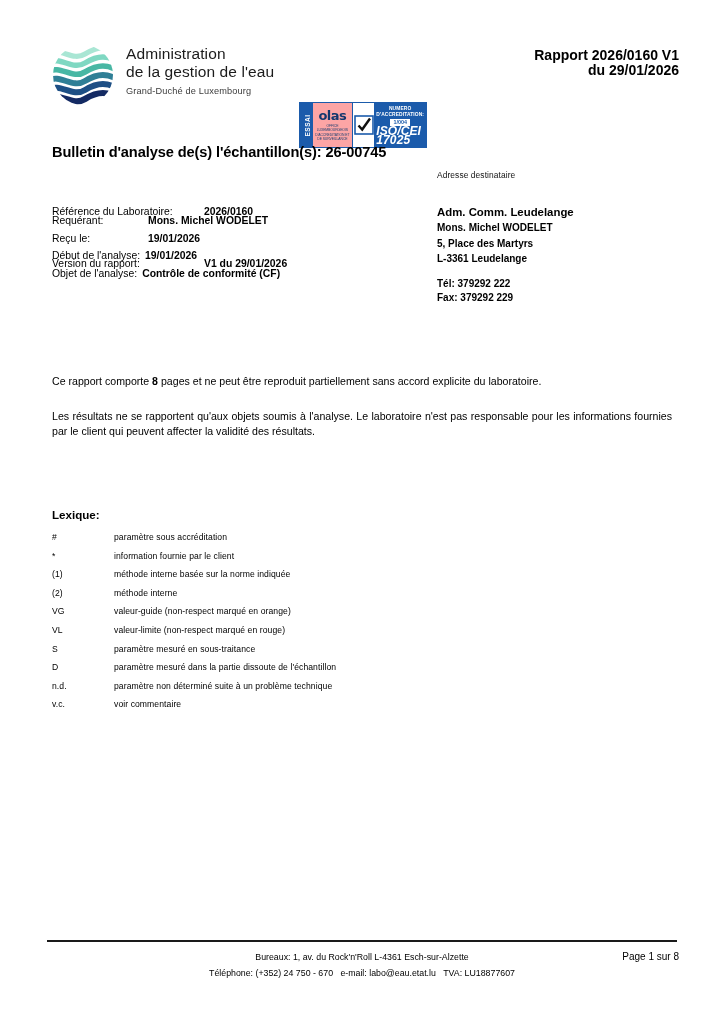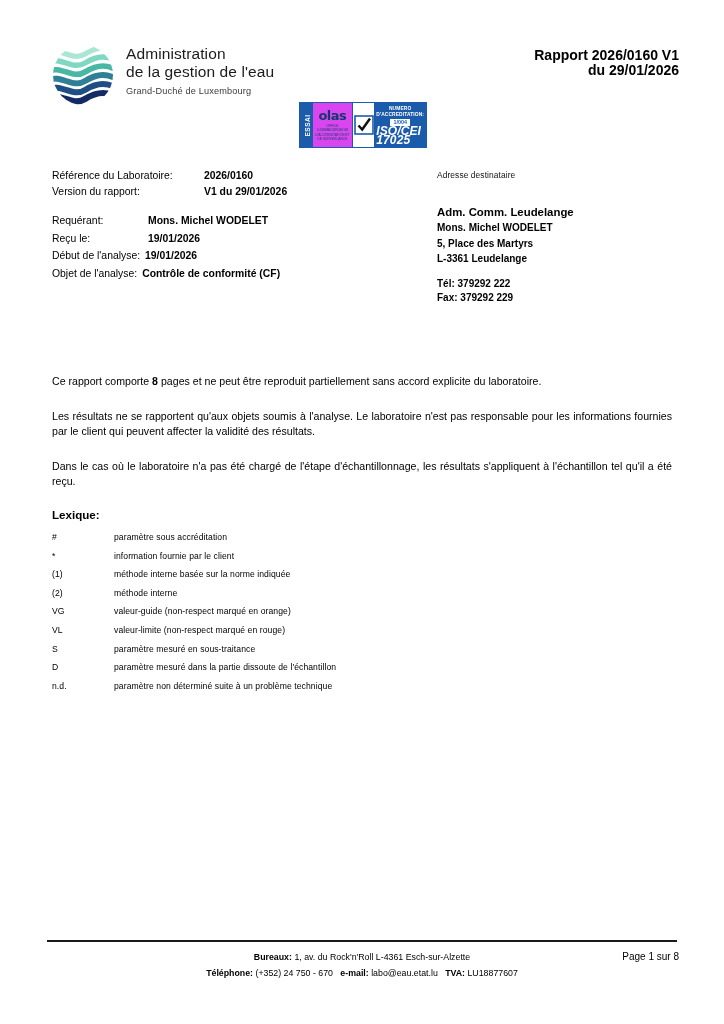--- a/index.html
+++ b/index.html
@@ -89,21 +89,21 @@
     display: flex;
     align-items: center;
     justify-content: center;
   }
   .accred-essai span {
     transform: rotate(-90deg);
     white-space: nowrap;
   }
   .accred-olas {
     width: 48px;
-    background: #d946ef;
+    background: #fca5a5;
     display: flex;
     flex-direction: column;
     align-items: center;
     justify-content: center;
     padding: 2px 1px;
   }
   .olas-word {
     font-size: 13px;
     font-weight: bold;
     color: #14386e;
@@ -181,21 +181,21 @@
     letter-spacing: -0.1px;
   }
 
   
   .ref-block {
     position: absolute;
     left: 52px; top: 168px;
     font-size: 10.4px;
     line-height: 15.5px;
   }
-  .ref-row { display: flex; }
+  .ref-row { display: flex; margin-top: 36px; }
   .ref-label { width: 152px; }
   .ref-val { font-weight: bold; }
 
   
   .req-block {
     position: absolute;
     left: 52px; top: 212px;
     font-size: 10.4px;
     line-height: 17.5px;
   }
@@ -281,21 +281,21 @@
     background: #1a1a1a;
   }
   .footer {
     position: absolute;
     left: 47px; top: 950px;
     width: 630px;
     font-size: 8.8px;
     line-height: 15.5px;
     text-align: center;
   }
-  .footer b { font-weight: bold; }
+  .footer b { font-weight: normal; }
   .footer .line { }
   .page-num {
     position: absolute;
     right: 45px; top: 951px;
     font-size: 10px;
   }
 </style>
 </head>
 <body>
 
@@ -349,20 +349,21 @@
         <div class="l3">ISO/CEI 17025</div>
       </div>
     </div>
 
     <div class="report-ref">
       <div>Rapport 2026/0160 V1</div>
       <div>du 29/01/2026</div>
     </div>
   </div>
 
+  <div class="doc-title">Bulletin d'analyse de(s) l'échantillon(s): 26-00745</div>
 
   <div class="ref-block">
     <div class="ref-row">
       <div class="ref-label">Référence du Laboratoire:</div>
       <div class="ref-val">2026/0160</div>
     </div>
     <div class="ref-row">
       <div class="ref-label">Version du rapport:</div>
       <div class="ref-val">V1 du 29/01/2026</div>
     </div>
@@ -397,21 +398,20 @@
     </div>
     <div class="addr-contact">
       <div>Tél: 379292 222</div>
       <div>Fax: 379292 229</div>
     </div>
   </div>
 
   <div class="body-text">
     <p><span>Ce rapport comporte </span><b>8</b><span> pages et ne peut être reproduit partiellement sans accord explicite du laboratoire.</span></p>
     <p>Les résultats ne se rapportent qu'aux objets soumis à l'analyse. Le laboratoire n'est pas responsable pour les informations fournies par le client qui peuvent affecter la validité des résultats.</p>
-    <p>Dans le cas où le laboratoire n'a pas été chargé de l'étape d'échantillonnage, les résultats s'appliquent à l'échantillon tel qu'il a été reçu.</p>
   </div>
 
   <div class="lex-title">Lexique:</div>
   <table class="lex-table">
     <tbody>
       <tr>
         <td class="lex-key">#</td>
         <td class="lex-desc">paramètre sous accréditation</td>
       </tr>
       <tr>
@@ -438,20 +438,24 @@
         <td class="lex-key">S</td>
         <td class="lex-desc">paramètre mesuré en sous-traitance</td>
       </tr>
       <tr>
         <td class="lex-key">D</td>
         <td class="lex-desc">paramètre mesuré dans la partie dissoute de l'échantillon</td>
       </tr>
       <tr>
         <td class="lex-key">n.d.</td>
         <td class="lex-desc">paramètre non déterminé suite à un problème technique</td>
+      </tr>
+      <tr>
+        <td class="lex-key">v.c.</td>
+        <td class="lex-desc">voir commentaire</td>
       </tr>
     </tbody>
   </table>
 
   <div class="footer-rule"></div>
   <div class="footer">
     <div class="line">
       <b>Bureaux:</b><span> 1, av. du Rock'n'Roll L-4361 Esch-sur-Alzette</span>
     </div>
     <div class="line">

